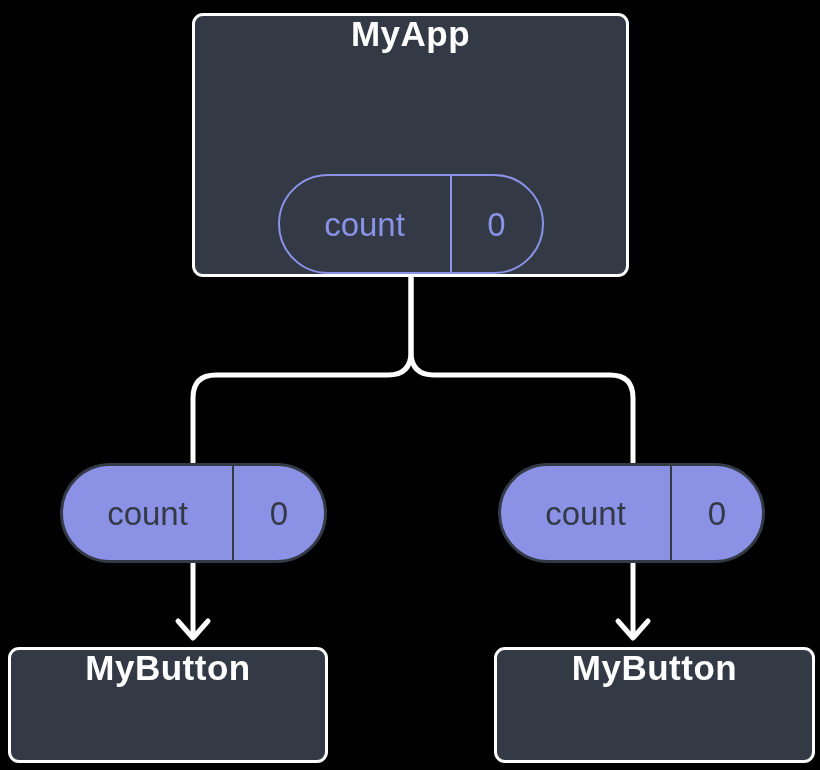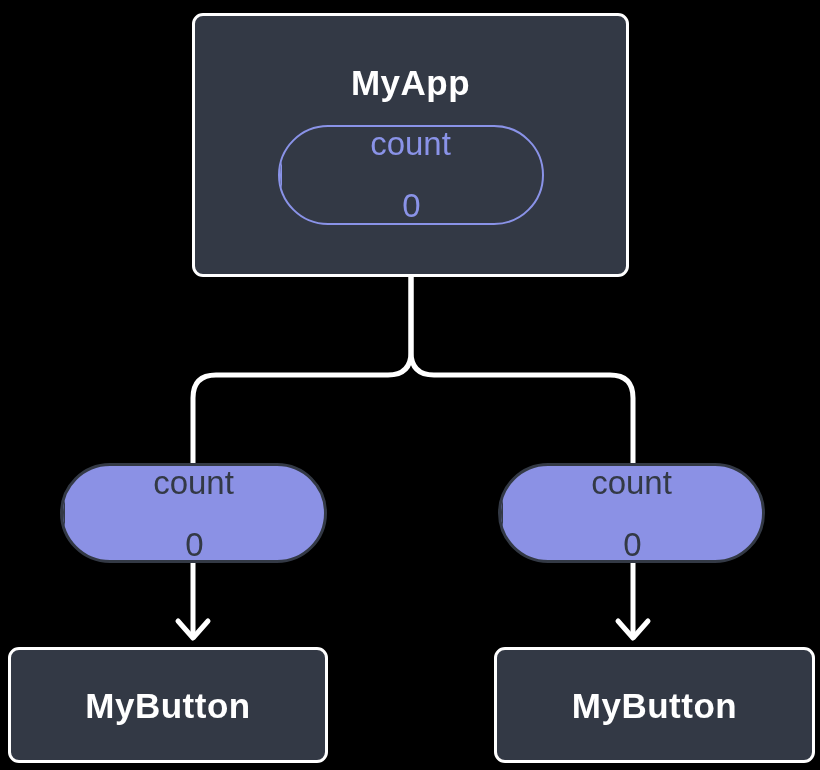--- a/index.html
+++ b/index.html
@@ -24,21 +24,21 @@
   }
   .node {
     position: absolute;
     box-sizing: border-box;
     background: #333945;
     border: 3px solid #ffffff;
     border-radius: 11px;
     display: flex;
     flex-direction: column;
     align-items: center;
-    justify-content: center;
+    justify-content: space-between;
     color: #ffffff;
   }
   .node-title {
     font-size: 35px;
     font-weight: 600;
     letter-spacing: 0.5px;
     color: #ffffff;
     line-height: 1;
   }
   .root-node {
@@ -62,21 +62,20 @@
   }
   .pill {
     box-sizing: border-box;
     display: flex;
     align-items: stretch;
     border-radius: 52px;
     height: 100px;
     font-size: 33px;
     line-height: 1;
     overflow: hidden;
-    flex-direction: column;
   }
   .pill-section {
     display: flex;
     align-items: center;
     justify-content: center;
   }
   .pill-name { flex: 1 1 auto; }
   .pill-value { flex: 0 0 90px; }
   .state-pill {
     width: 266px;

